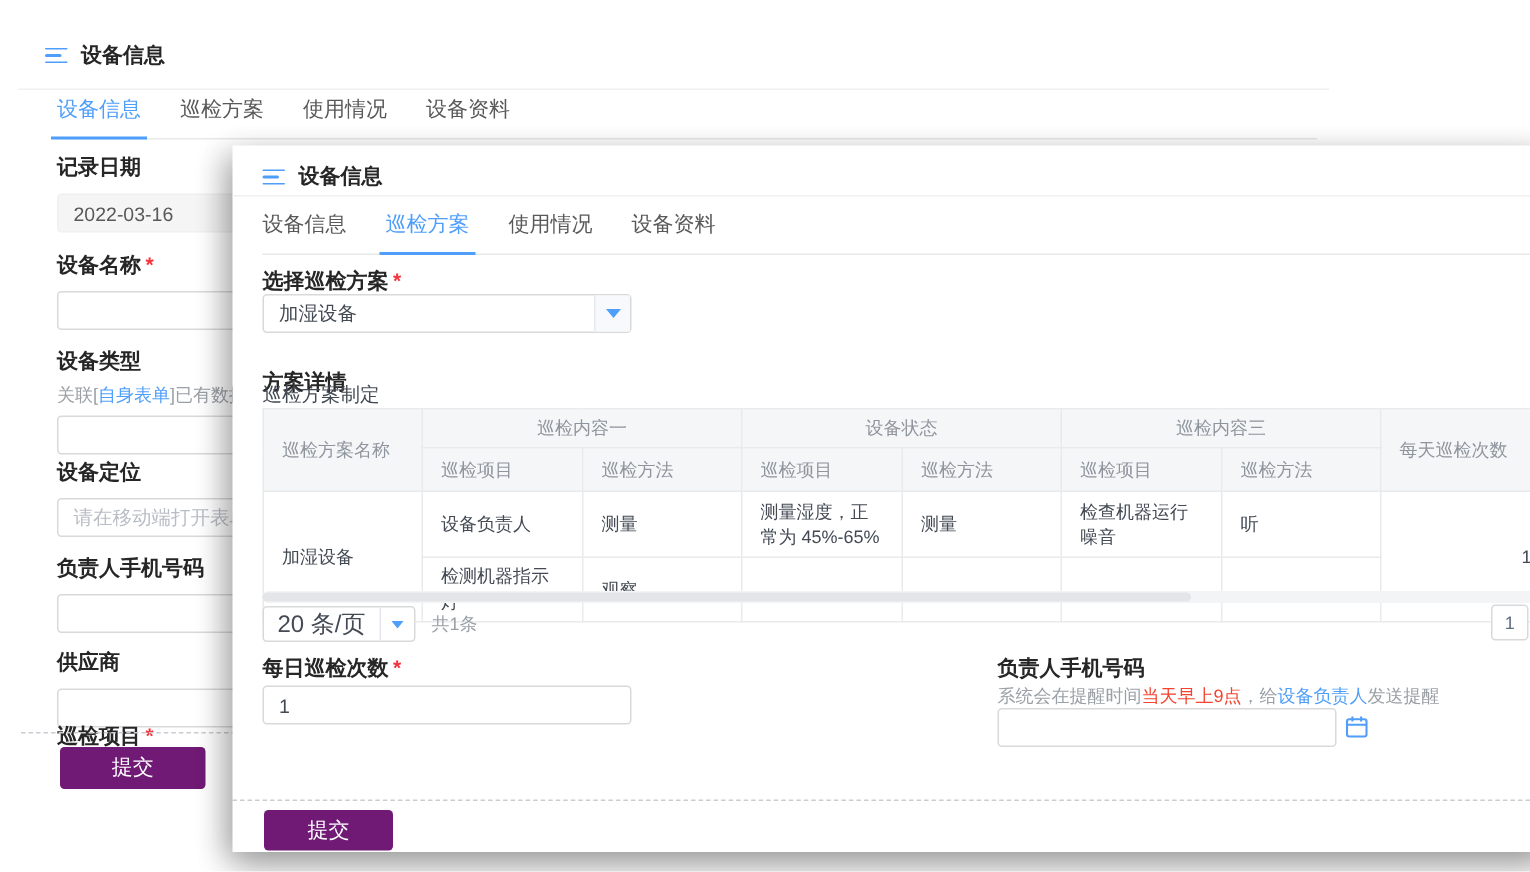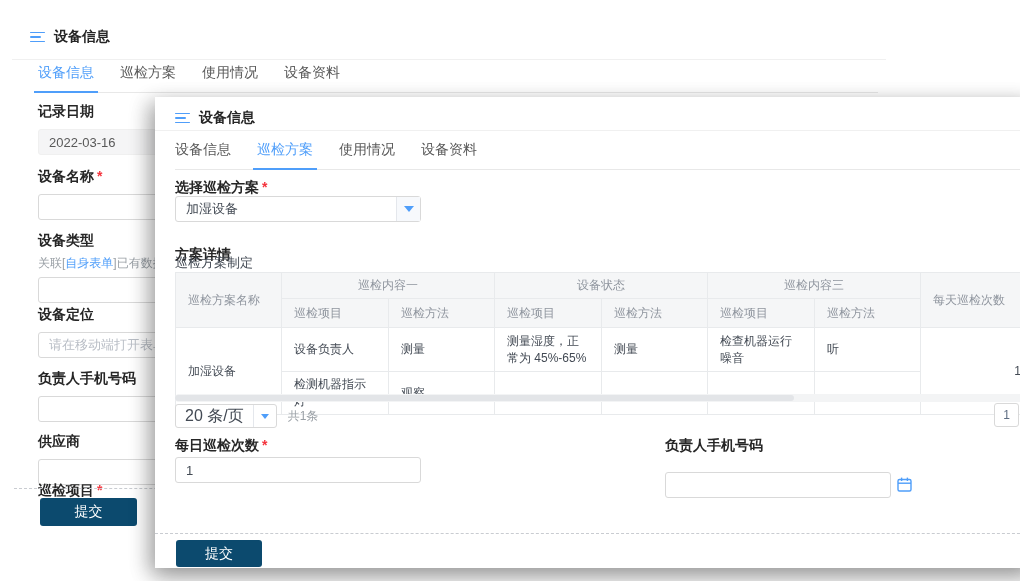--- a/index.html
+++ b/index.html
@@ -29,21 +29,21 @@
   .req { color:#f4333c; margin-left:3px; font-weight:bold; }
   .helper { font-size:12px; color:#9aa0a6; }
   .link-blue { color:#4f9efa; }
   .txt-red { color:#f4432e; }
 
   .ipt { border:1px solid #d9d9d9; border-radius:3px; background:#fff; height:26px;
     font-size:13px; color:#434a54; display:flex; align-items:center; padding:0 10px; }
   .ipt.disabled { background:#f5f5f6; border-color:#f0f0f0; color:#595959; }
   .caret { width:0; height:0; border-left:5px solid transparent; border-right:5px solid transparent; border-top:6px solid #4f9efa; }
 
-  .btn-primary { background:#0c4a6e; color:#fff; font-size:14px; border:none; border-radius:3px;
+  .btn-primary { background:#701a75; color:#fff; font-size:14px; border:none; border-radius:3px;
     display:flex; align-items:center; justify-content:center; cursor:pointer; }
 
   .dash-sep { border-top:1px dashed #c9ccd1; height:0; }
 
   
   .back-win { position:absolute; left:12px; top:12px; width:874px; height:520px; z-index:2; background:#fff; }
   .back-win .win-title { position:absolute; left:18px; top:16px; }
   .back-head-divider { position:absolute; left:0; top:47px; width:874px; height:1px; background:#f0f0f0; }
   .back-win .tabs { position:absolute; left:26px; top:52px; right:8px; }
   .bw-field { position:absolute; left:26px; width:822px; }
@@ -253,20 +253,21 @@
           </span>
       </div>
       <span class="total">共1条</span>
     </div>
     <div class="page-num">1</div>
 
     <div class="lbl fw-daily-label"><span>每日巡检次数</span><span class="req">*</span></div>
     <div class="ipt fw-daily-input">1</div>
 
     <div class="lbl fw-rem-label">负责人手机号码</div>
+    <div class="helper fw-rem-helper"><span>系统会在提醒时间</span><span class="txt-red">当天早上9点</span><span>，给</span><span class="link-blue">设备负责人</span><span>发送提醒</span></div>
     <div class="ipt fw-rem-input"></div>
     <span class="cal-icon">
       <svg viewBox="0 0 17 17" width="17" height="17">
         <rect x="2" y="3.5" width="13" height="11.5" rx="1.5" fill="none" stroke="#4f9efa" stroke-width="1.4"></rect>
         <line x1="2" y1="7.2" x2="15" y2="7.2" stroke="#4f9efa" stroke-width="1.4"></line>
         <line x1="5.6" y1="1.6" x2="5.6" y2="5" stroke="#4f9efa" stroke-width="1.4"></line>
         <line x1="11.4" y1="1.6" x2="11.4" y2="5" stroke="#4f9efa" stroke-width="1.4"></line>
       </svg>
     </span>
 

